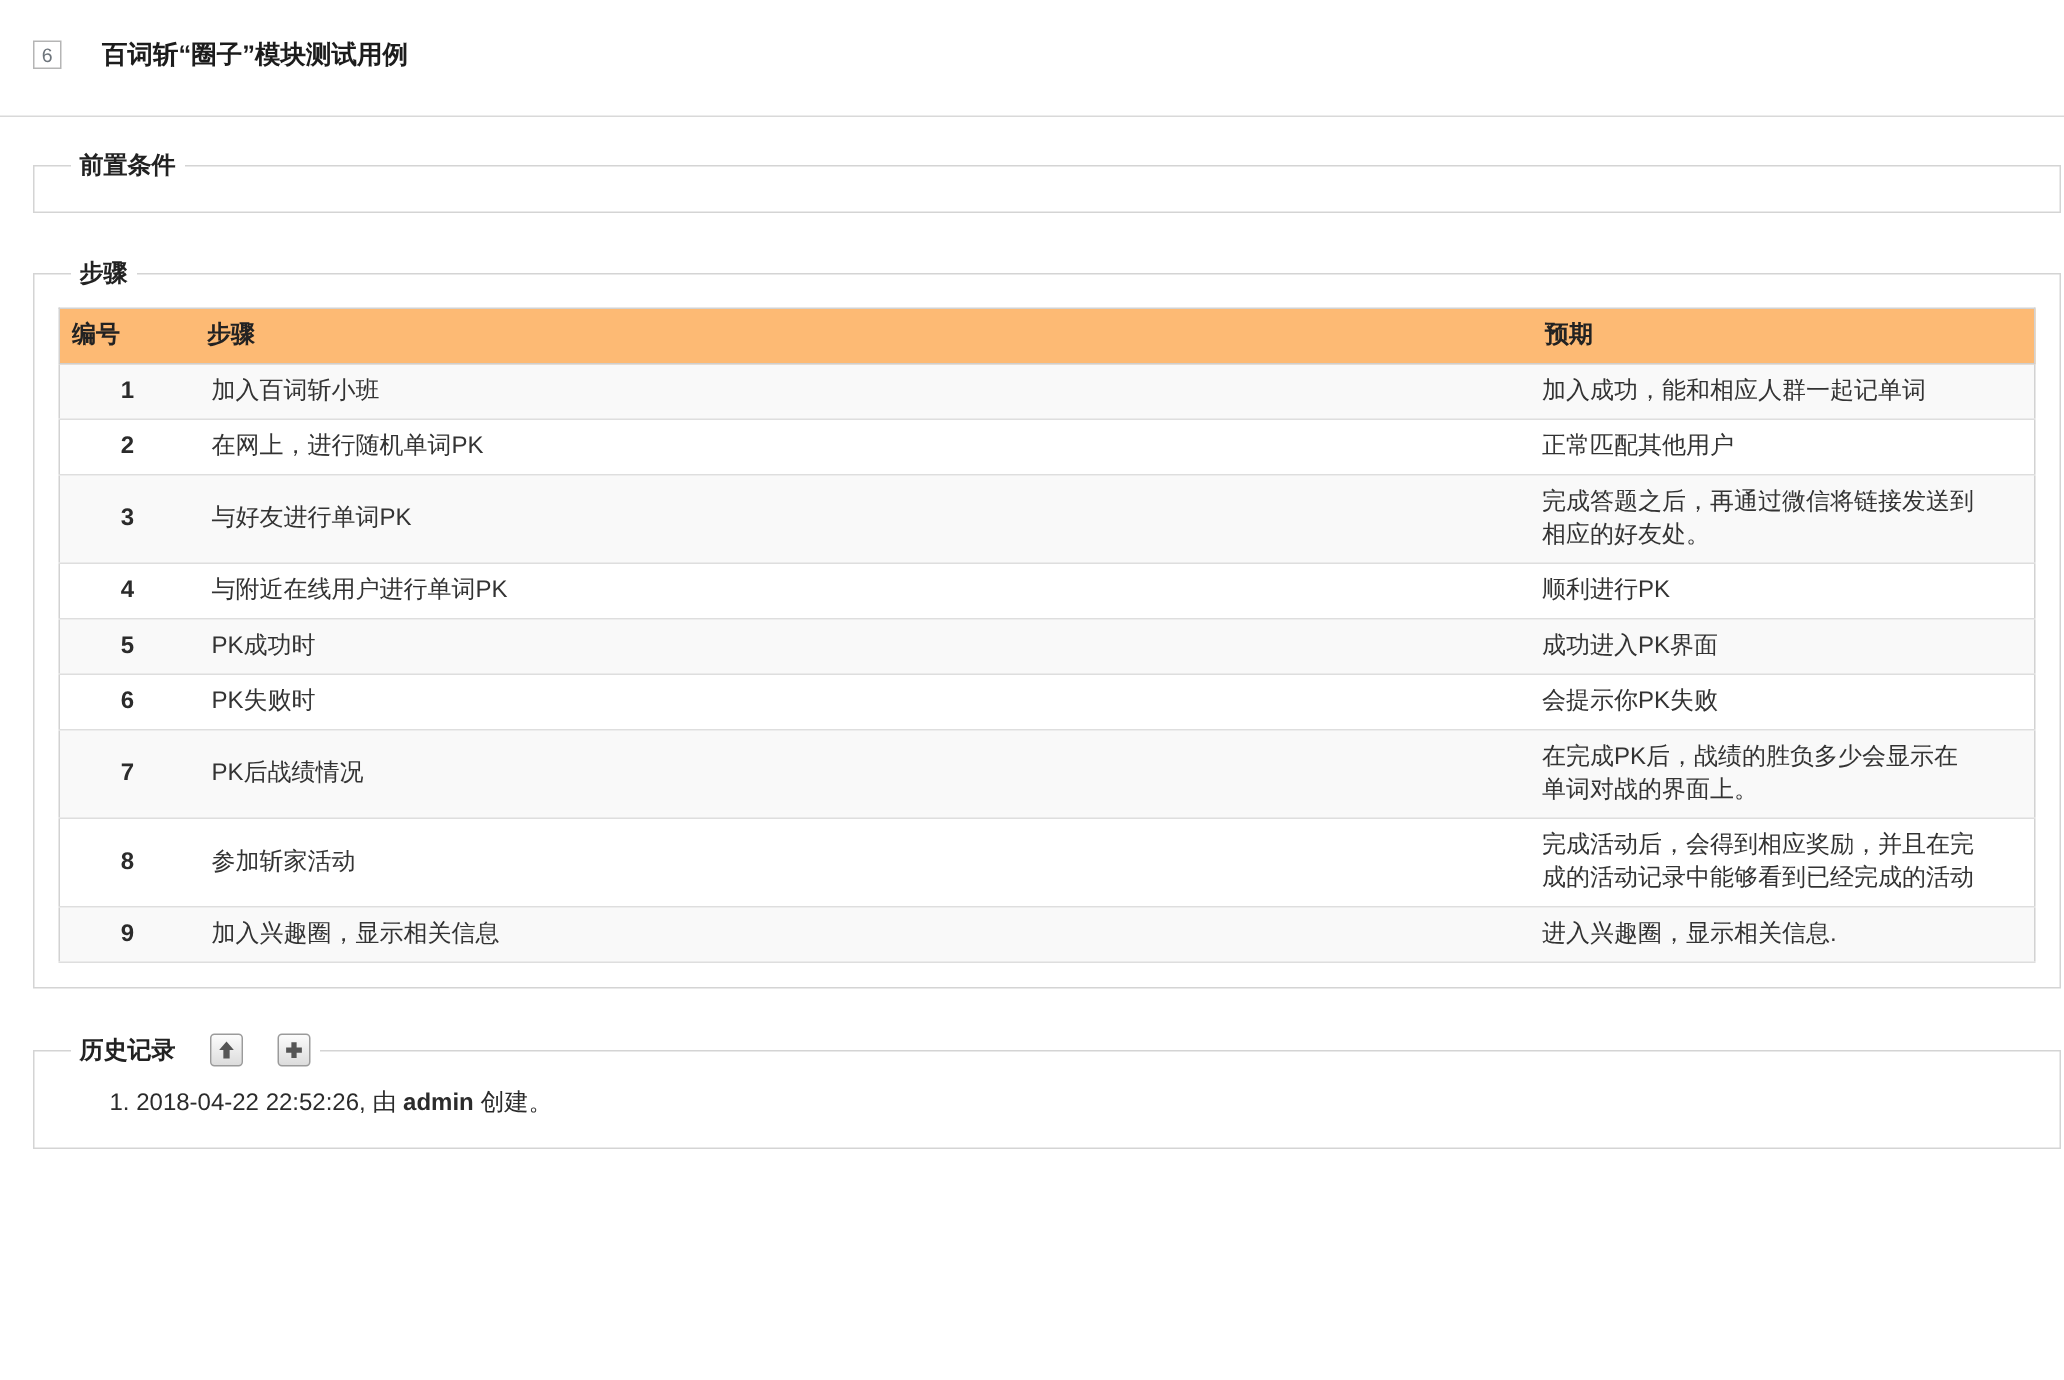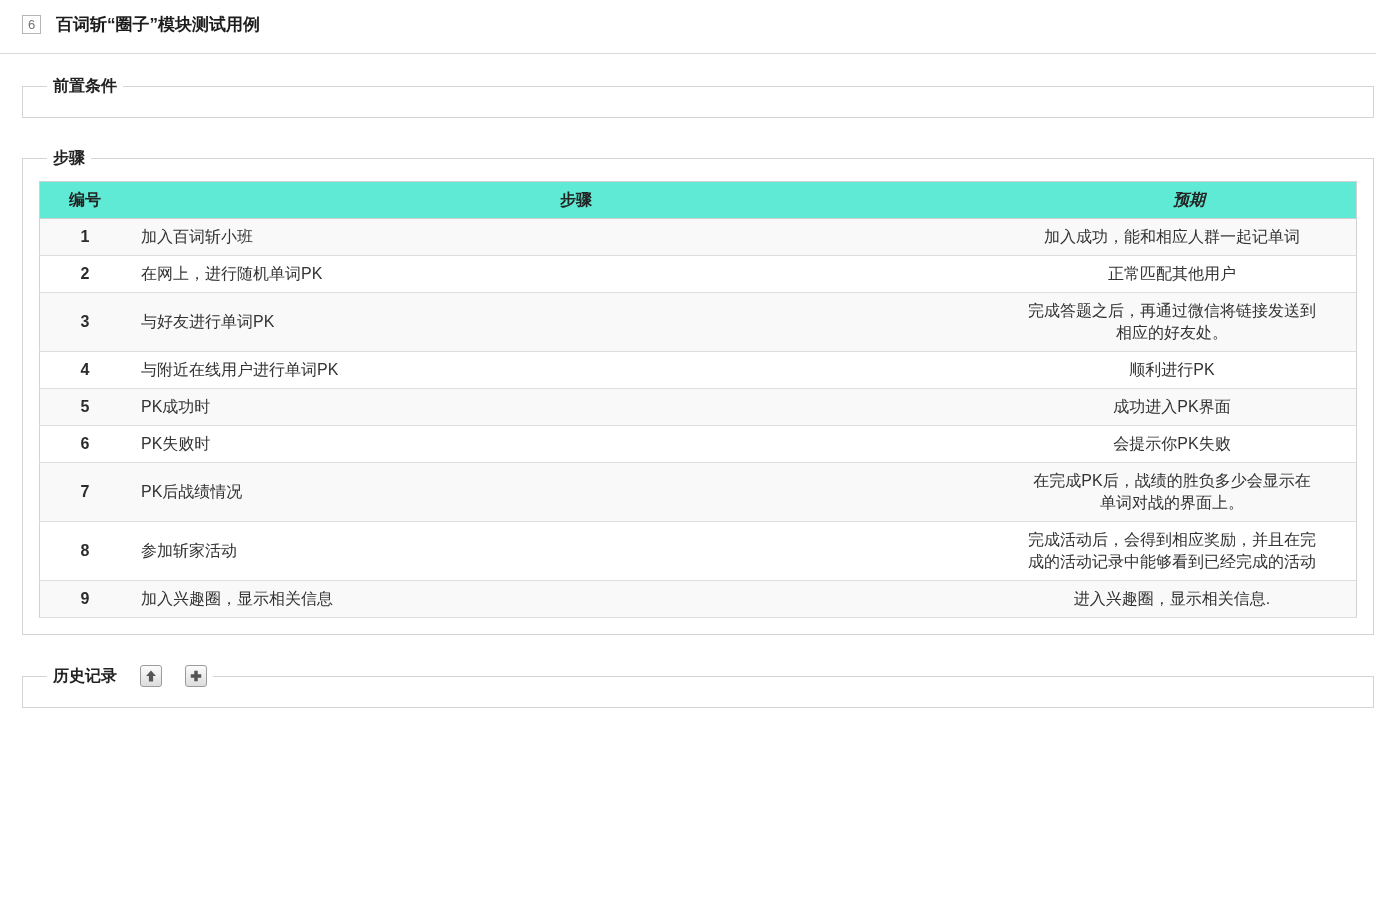--- a/index.html
+++ b/index.html
@@ -30,21 +30,21 @@
     width: 17px;
     height: 17px;
     border: 1px solid #b5b5b5;
     background: #fff;
     color: #6e757c;
     font-size: 13px;
     line-height: 1;
     box-sizing: content-box;
   }
   .title {
-    margin: 4px;
+    margin: 16px;
     font-size: 17px;
     font-weight: bold;
     color: #1c1c1c;
   }
   .title-rule {
     border: none;
     border-top: 1px solid #d9d9d9;
     margin: 13px 0 0 0;
   }
 
@@ -70,45 +70,45 @@
 
   
   .steps-table {
     border-collapse: collapse;
     width: 100%;
     margin-top: 8px;
     border: 1px solid #d2d2d2;
     font-size: 16px;
   }
   .steps-table thead th {
-    background: #5eead4;
+    background: #fdba74;
     font-weight: bold;
     color: #222;
-    text-align: center;
+    text-align: left;
     padding: 7px 8px;
     border-bottom: 1px solid #cfcfcf;
     line-height: 22px;
   }
   .steps-table th.col-num { width: 74px; }
-  .steps-table th.col-exp { width: 318px; font-style: italic; }
+  .steps-table th.col-exp { width: 318px; }
   .steps-table tbody td {
     padding: 7px 8px;
     border-bottom: 1px solid #dedede;
     vertical-align: middle;
     line-height: 22px;
     color: #333;
   }
   .steps-table tbody tr.odd { background: #f9f9f9; }
   .steps-table td.col-num {
     text-align: center;
     font-weight: bold;
     color: #2b2b2b;
   }
   .steps-table td.col-step { padding-left: 11px; }
-  .steps-table td.col-exp { padding: 7px 40px 7px 6px; text-align: center; }
+  .steps-table td.col-exp { padding: 7px 40px 7px 6px; }
 
   
   .attach-empty { height: 26px; }
 
   
   .history-legend {
     display: flex;
     align-items: center;
     gap: 23px;
   }
@@ -222,15 +222,18 @@
         </span>
       </button>
       <button class="icon-btn" title="">
         <span>
           <svg width="14" height="14" viewBox="0 0 20 20">
             <path d="M7.5 2.5 H12.5 V7.5 H17.5 V12.5 H12.5 V17.5 H7.5 V12.5 H2.5 V7.5 H7.5 Z" fill="#555"></path>
           </svg>
         </span>
       </button>
     </legend>
+    <ol class="history-list" id="history-list">
+        <li><span>1.</span> <span>2018-04-22 22:52:26, 由</span> <b>admin</b> <span>创建。</span></li>
+      </ol>
   </fieldset>
 
 </div>
 
 </body></html>

